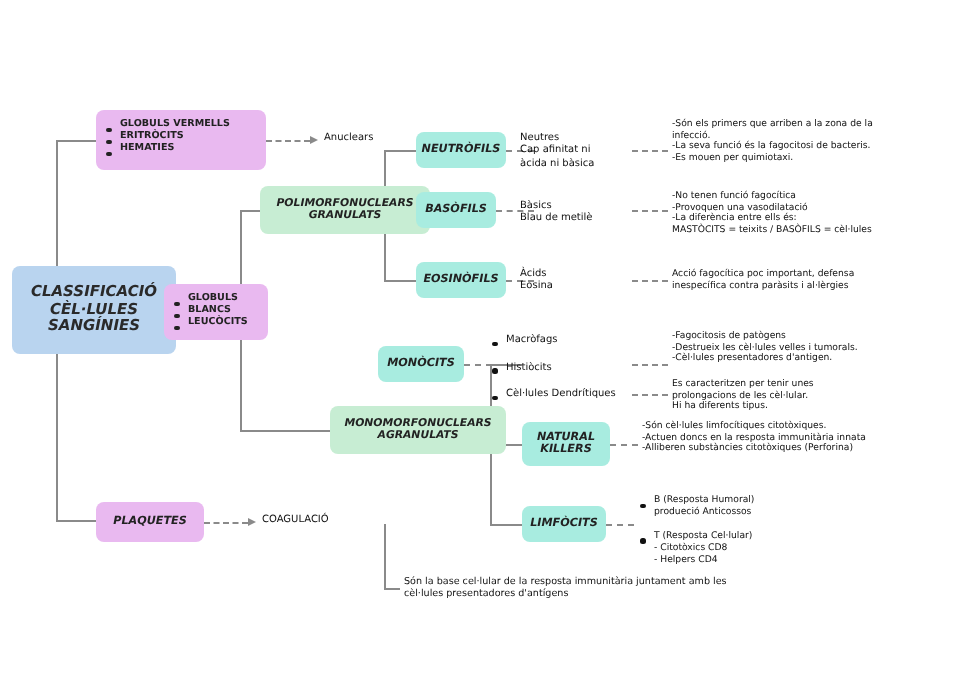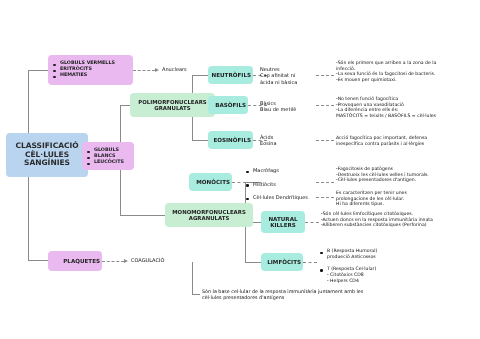--- a/index.html
+++ b/index.html
@@ -1,18 +1,18 @@
 <!DOCTYPE html>
 <html><head>
 <meta charset="utf-8">
 <style>
   html,body{margin:0;padding:0;}
   body{width:480px;height:339px;background:#ffffff;font-family:"DejaVu Sans",sans-serif;overflow:hidden;}
   #root{position:relative;width:480px;height:339px;}
-  .node{position:absolute;box-sizing:border-box;border-radius:4px;display:flex;align-items:center;justify-content:flex-end;text-align:center;line-height:1.15;}
+  .node{position:absolute;box-sizing:border-box;border-radius:4px;display:flex;align-items:center;justify-content:center;text-align:center;line-height:1.15;font-style:italic;}
   .node span{display:block;padding:0 2px;}
   .txt{position:absolute;color:#111;line-height:1.25;white-space:pre-line;}
   .bullets{position:absolute;line-height:1.3;}
   .bullets div{position:relative;padding-left:7px;}
   .bullets div:before{content:"";position:absolute;left:0;top:3.5px;width:2.5px;height:2.5px;border-radius:50%;background:currentColor;}
   .line{position:absolute;background:#8a8a8a;}
   .hl{height:1px;}
   .vl{width:1px;}
   .dash-h{position:absolute;height:0;border-top:1px dashed #8a8a8a;}
   .arrow{position:absolute;width:0;height:0;border-left:4px solid #8a8a8a;border-top:2.5px solid transparent;border-bottom:2.5px solid transparent;}

